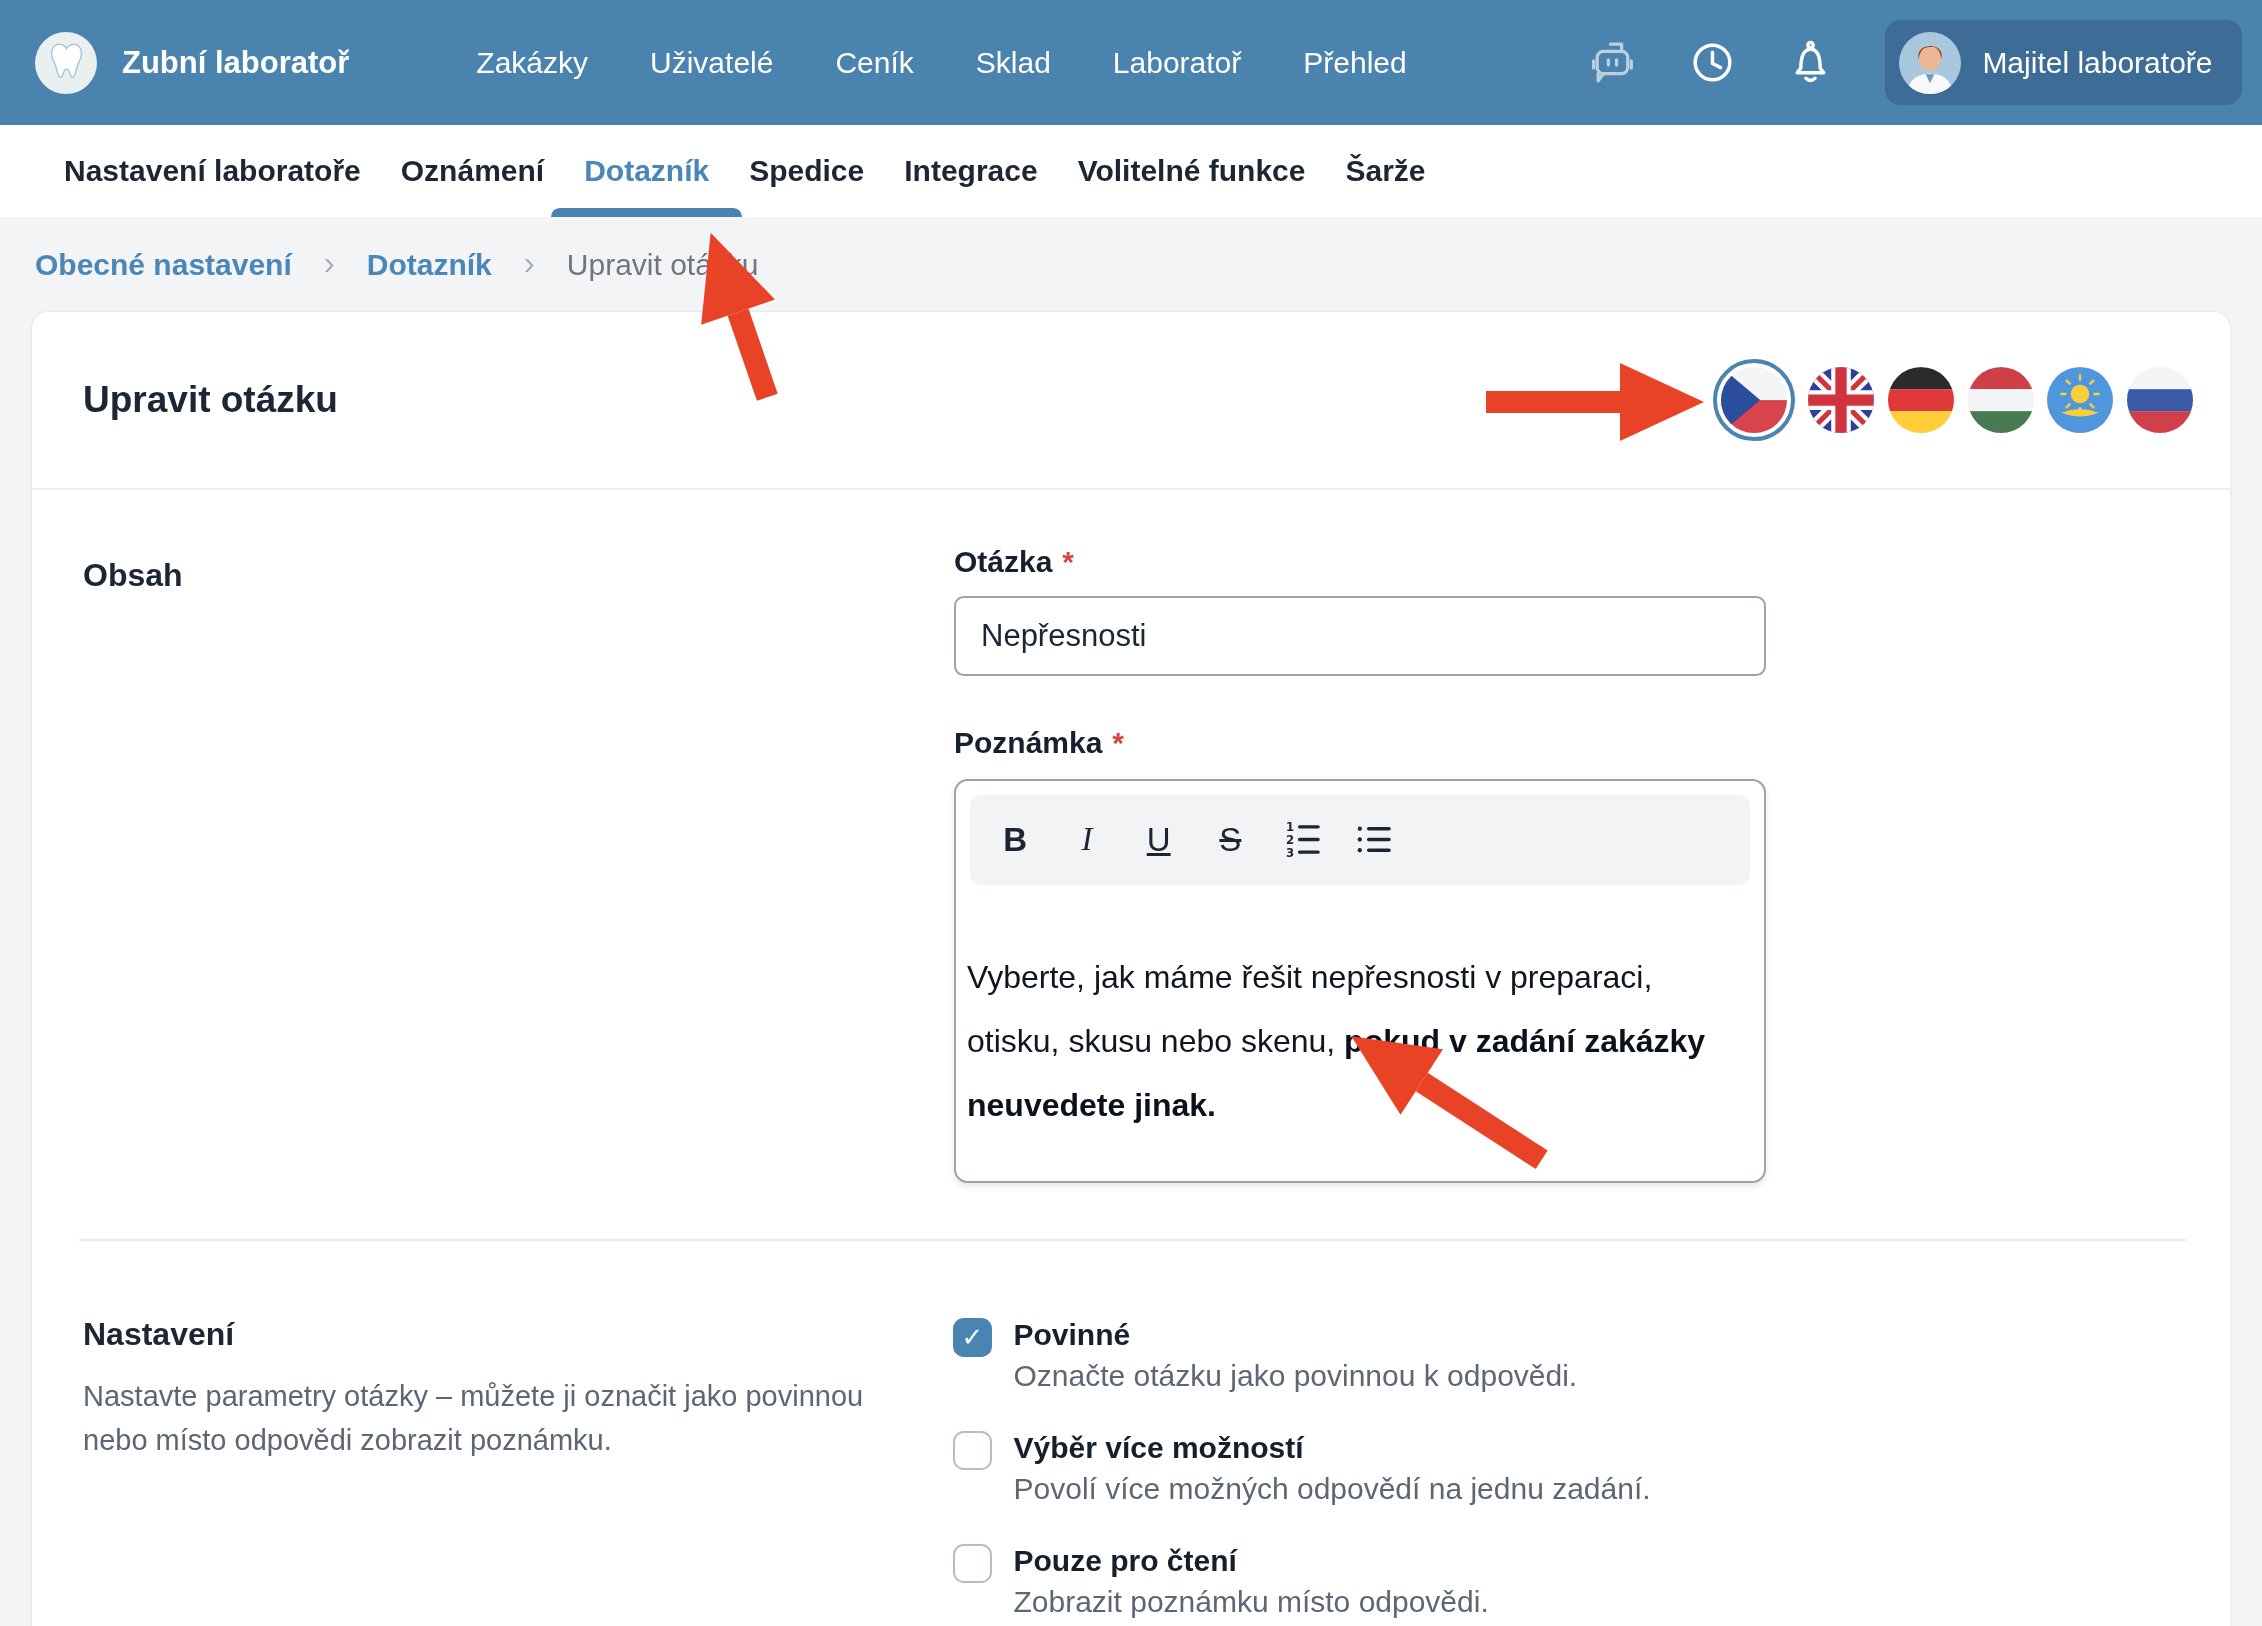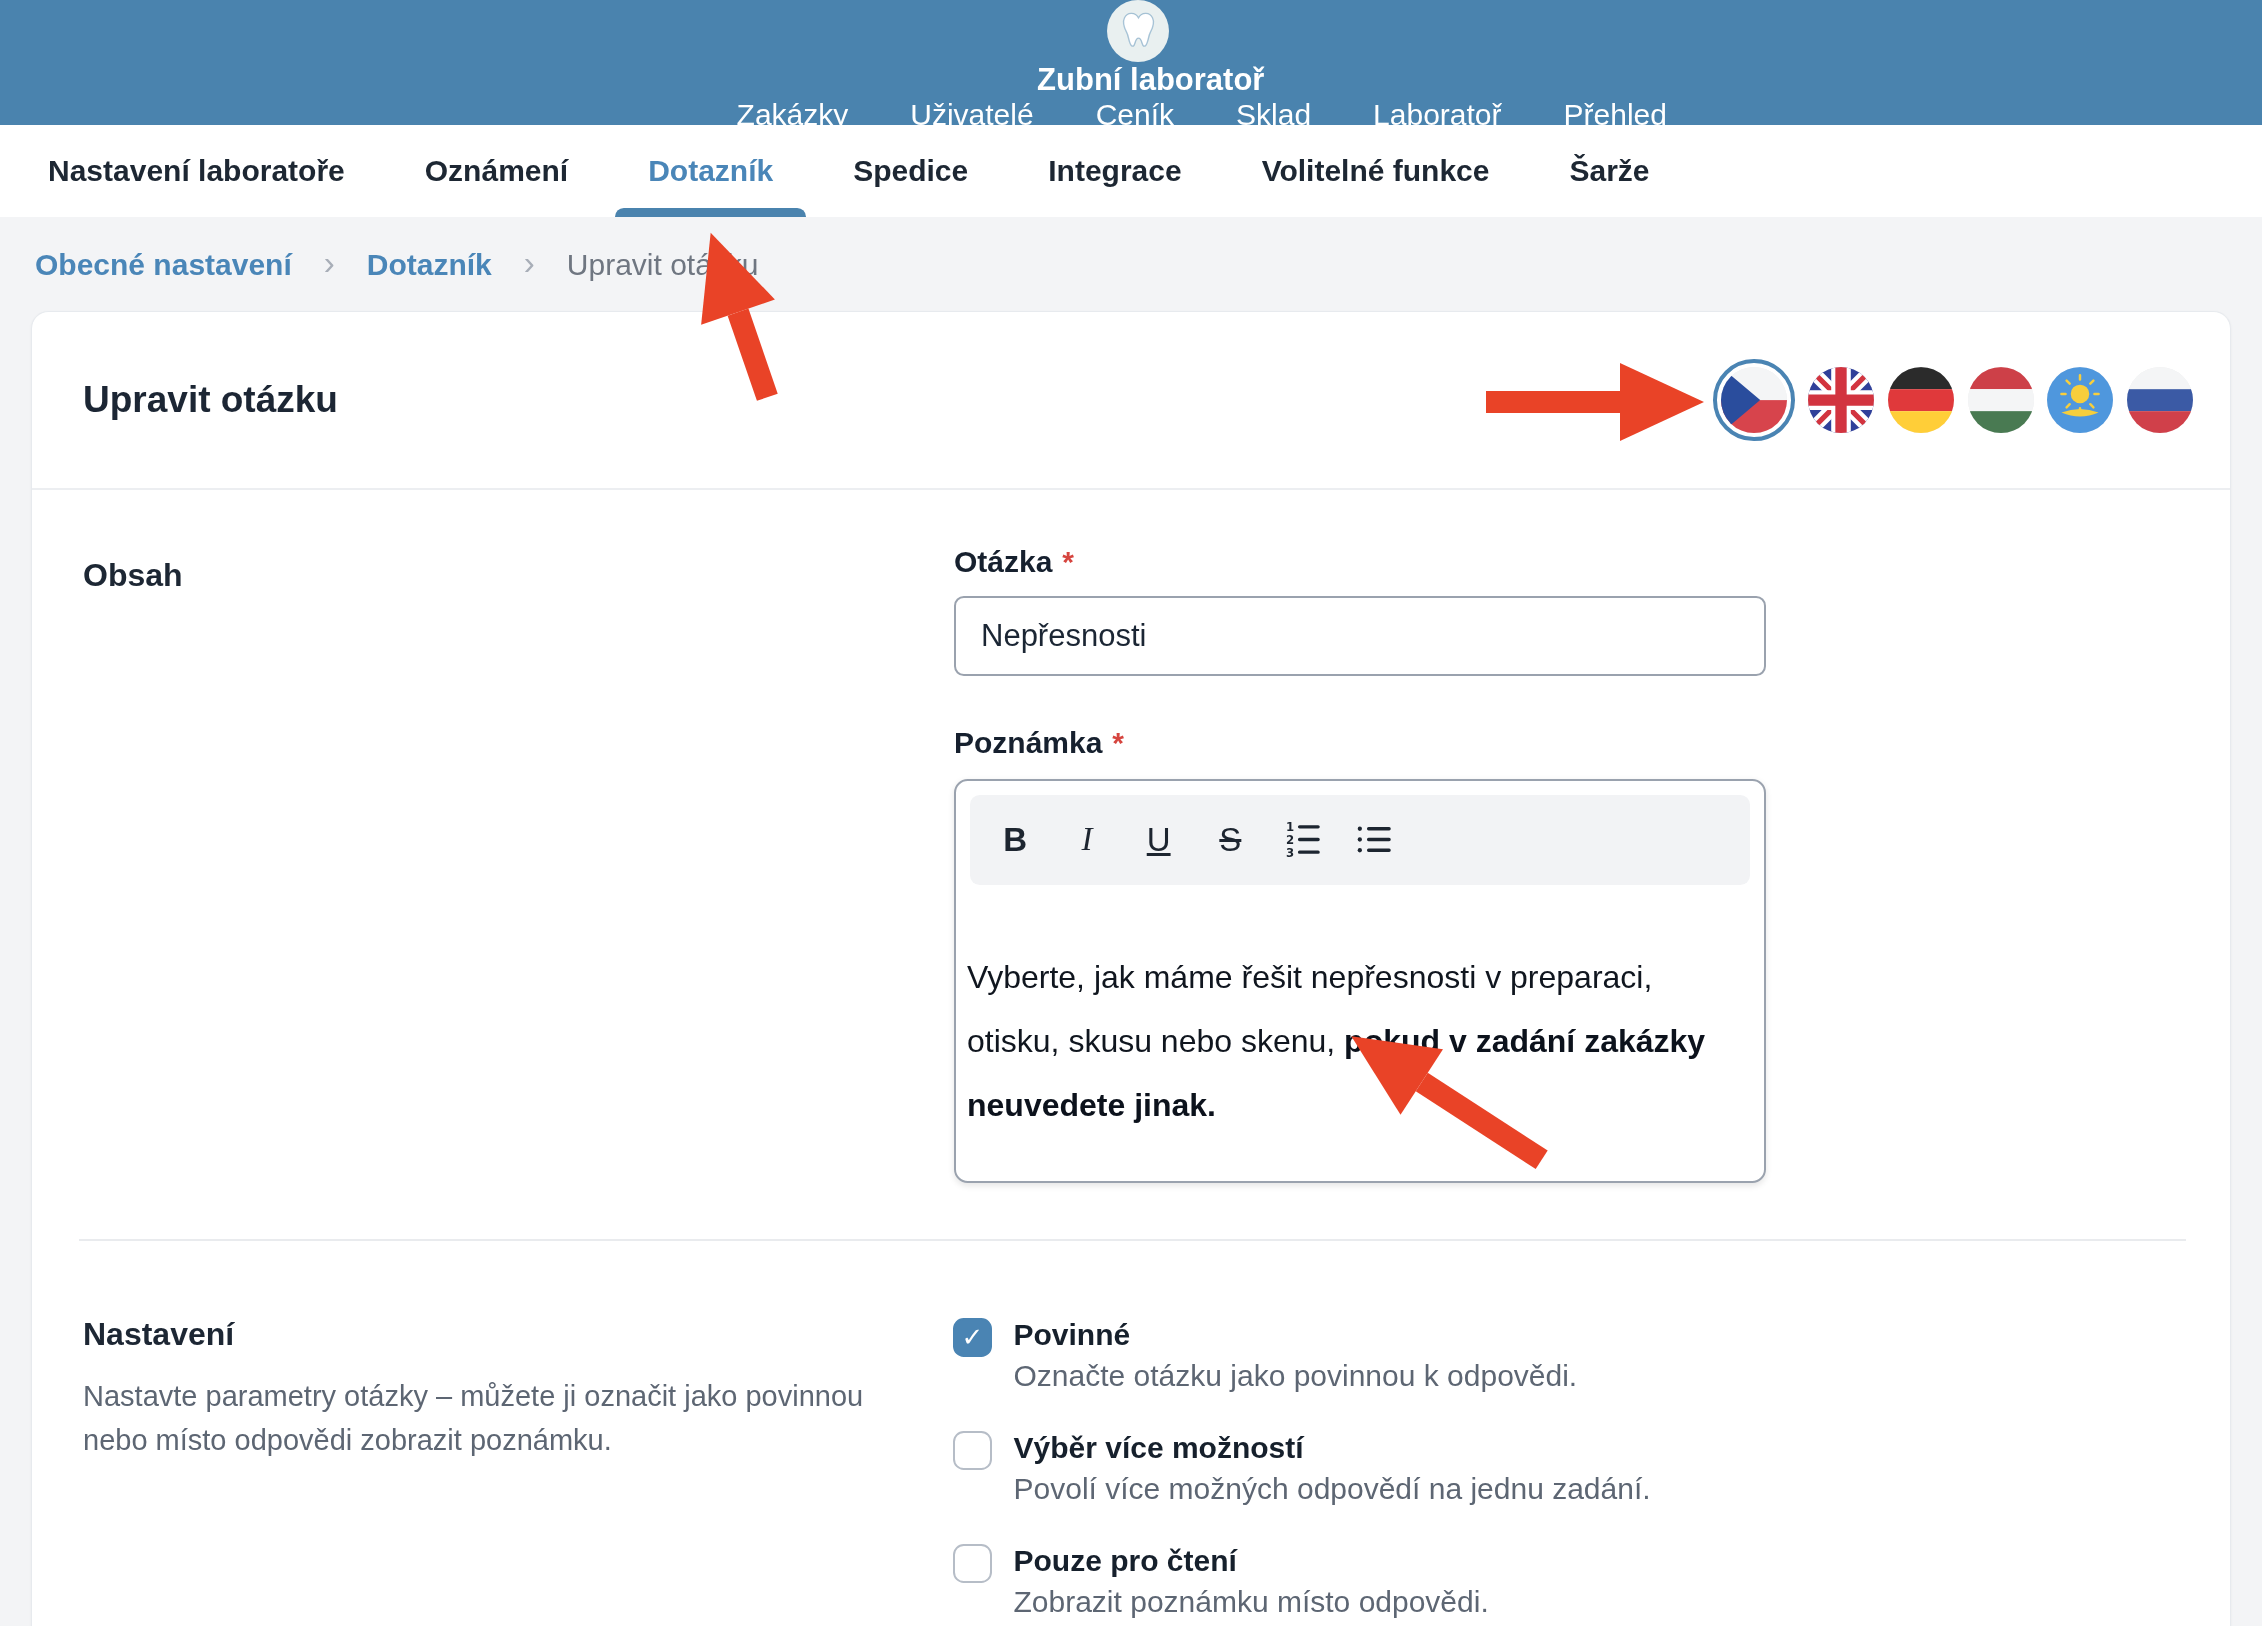--- a/index.html
+++ b/index.html
@@ -4,39 +4,39 @@
 <style>
   html,body{margin:0;padding:0;}
   body{
     width:2263px;height:1627px;position:relative;overflow:hidden;
     background:#f3f4f6;
     font-family:"Liberation Sans","DejaVu Sans",sans-serif;
     -webkit-font-smoothing:antialiased;
   }
   
   .navbar{position:absolute;left:0;top:0;width:2263px;height:125px;background:#4a83ae;
-    display:flex;align-items:center;padding:0 21.5px 0 35px;box-sizing:border-box;flex-direction:column;}
+    display:flex;align-items:center;padding:0 21.5px 0 35px;box-sizing:border-box;}
   .logo{width:62px;height:62px;border-radius:50%;background:#e9f0f0;display:flex;
     align-items:center;justify-content:center;flex:0 0 auto;}
   .brand{color:#fff;font-size:31px;font-weight:600;margin-left:25px;white-space:nowrap;}
   .nav-items{display:flex;gap:62px;margin-left:127px;}
   .nav-item{color:#fff;font-size:30px;font-weight:500;white-space:nowrap;cursor:pointer;}
   .nav-right{margin-left:auto;display:flex;align-items:center;gap:43px;}
   .nav-icon{width:55px;height:55px;display:flex;align-items:center;justify-content:center;cursor:pointer;}
   .nav-icon svg{display:block;}
   .icon-dim{opacity:.62;}
   .user-chip{display:flex;align-items:center;gap:21.5px;background:#3d6d96;border-radius:15.6px;
     padding:11.7px 29px 11.7px 13.7px;margin-left:4px;cursor:pointer;}
   .avatar{width:62px;height:62px;border-radius:50%;overflow:hidden;flex:0 0 auto;}
   .avatar svg{display:block;}
   .user-name{color:#fff;font-size:30px;font-weight:500;white-space:nowrap;}
 
   
   .tabbar{position:absolute;left:0;top:125px;width:2263px;height:92px;background:#fff;
-    display:flex;align-items:stretch;padding-left:48px;gap:80px;box-sizing:border-box;}
+    display:flex;align-items:stretch;padding-left:64px;gap:40px;box-sizing:border-box;}
   .tab{font-size:30px;font-weight:600;color:#1d2733;position:relative;display:flex;
     align-items:center;white-space:nowrap;cursor:pointer;}
   .tab.active{color:#4a86b8;}
   .tab-underline{display:none;}
   .tab.active .tab-underline{display:block;position:absolute;left:-33px;right:-33px;bottom:0;
     height:8.8px;background:#4a83ae;border-radius:8.8px 8.8px 0 0;}
 
   
   .breadcrumb{position:absolute;left:0;top:217px;width:2263px;height:95px;background:#f3f4f6;
     display:flex;align-items:center;padding-left:35px;gap:32px;box-sizing:border-box;font-size:30px;}

